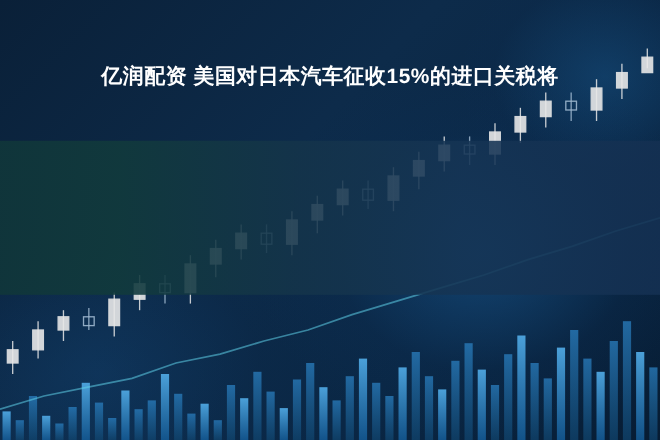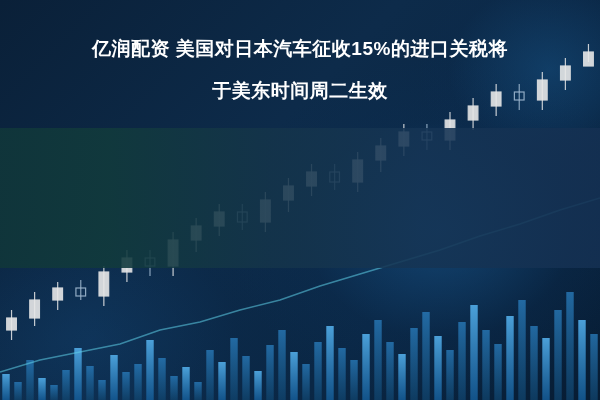--- a/index.html
+++ b/index.html
@@ -199,16 +199,15 @@
         <rect x="583.62" y="52" width="9.69" height="14" fill="#e8e8e8" stroke="#e8e8e8" stroke-width="1.2" opacity="0.9"></rect>
       </g>
     <g id="trend">
         <polyline points="0,372 40,360 80,352 120,344 160,330 200,322 240,310 280,300 320,286 360,274 400,262 440,250 480,236 520,224 560,210 600,198" fill="none" stroke="#5fd0e8" stroke-width="1.6" opacity="0.55"></polyline>
       </g>
   </svg>
 
   <div class="band"></div>
   <div class="band-inner">
     <div class="headline">亿润配资 美国对日本汽车征收15%的进口关税将</div>
-    <div class="headline">于美东时间周二生效</div>
   </div>
 
 </div>
 
 </body></html>

